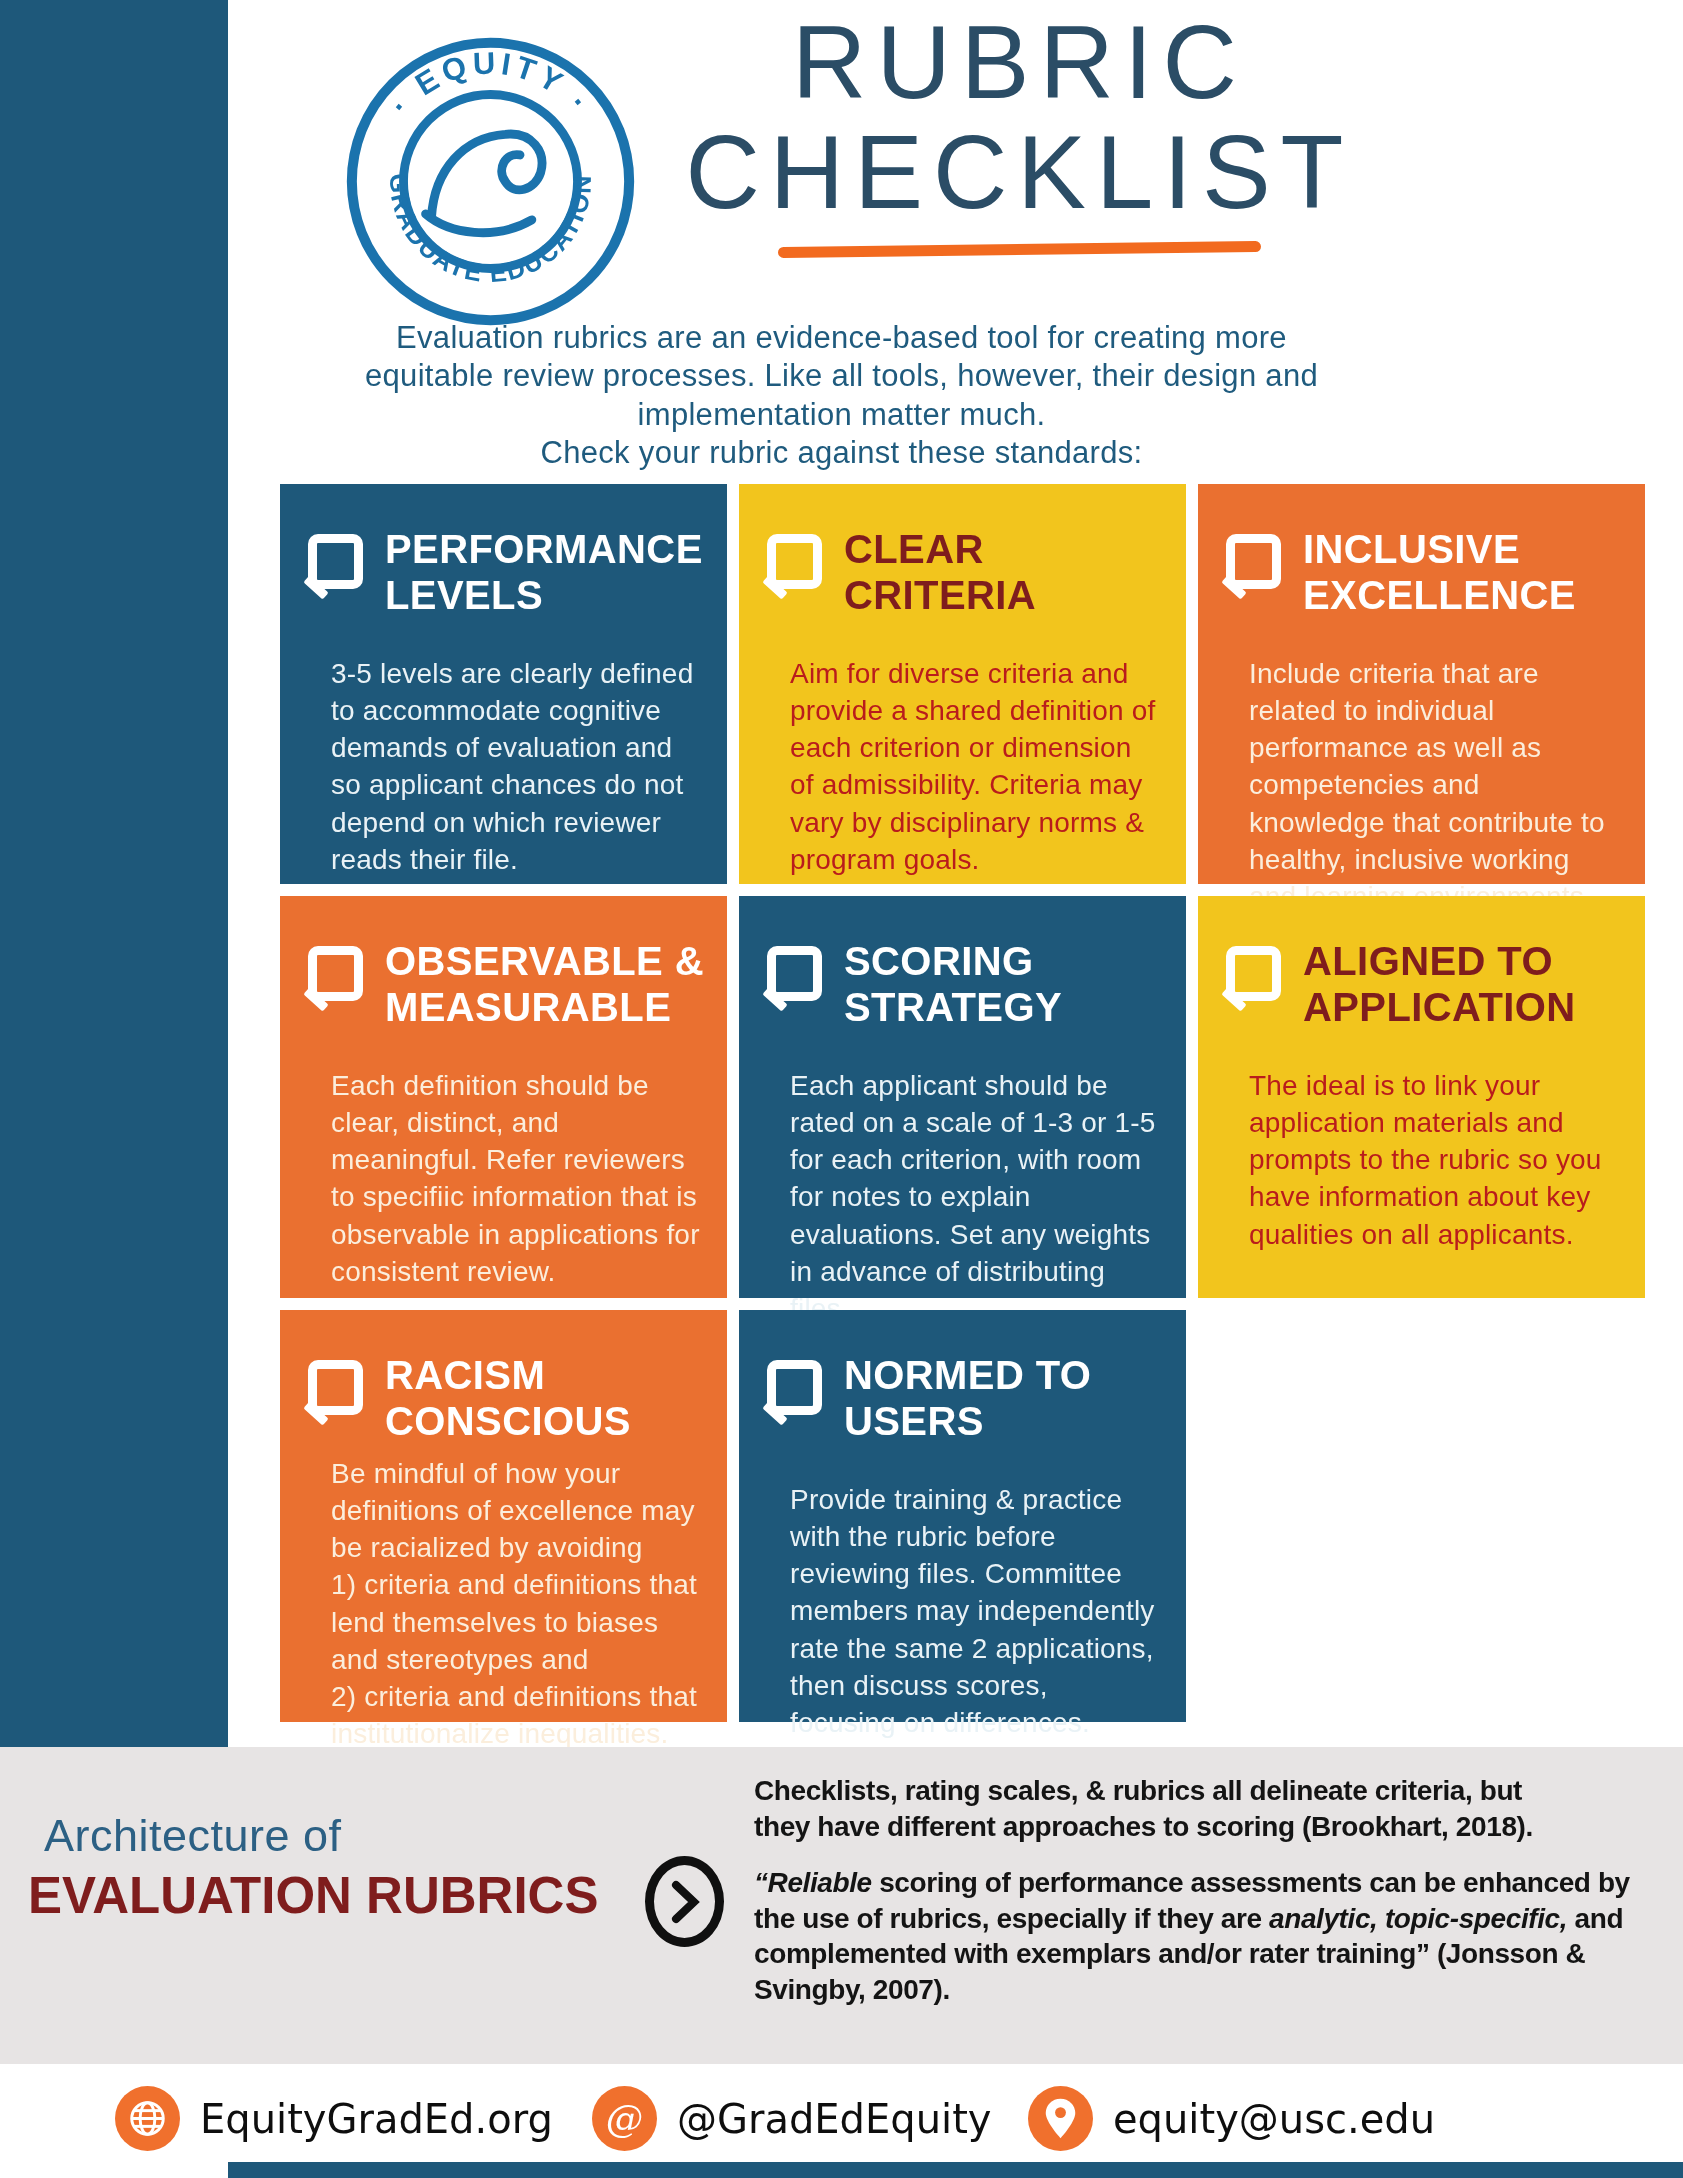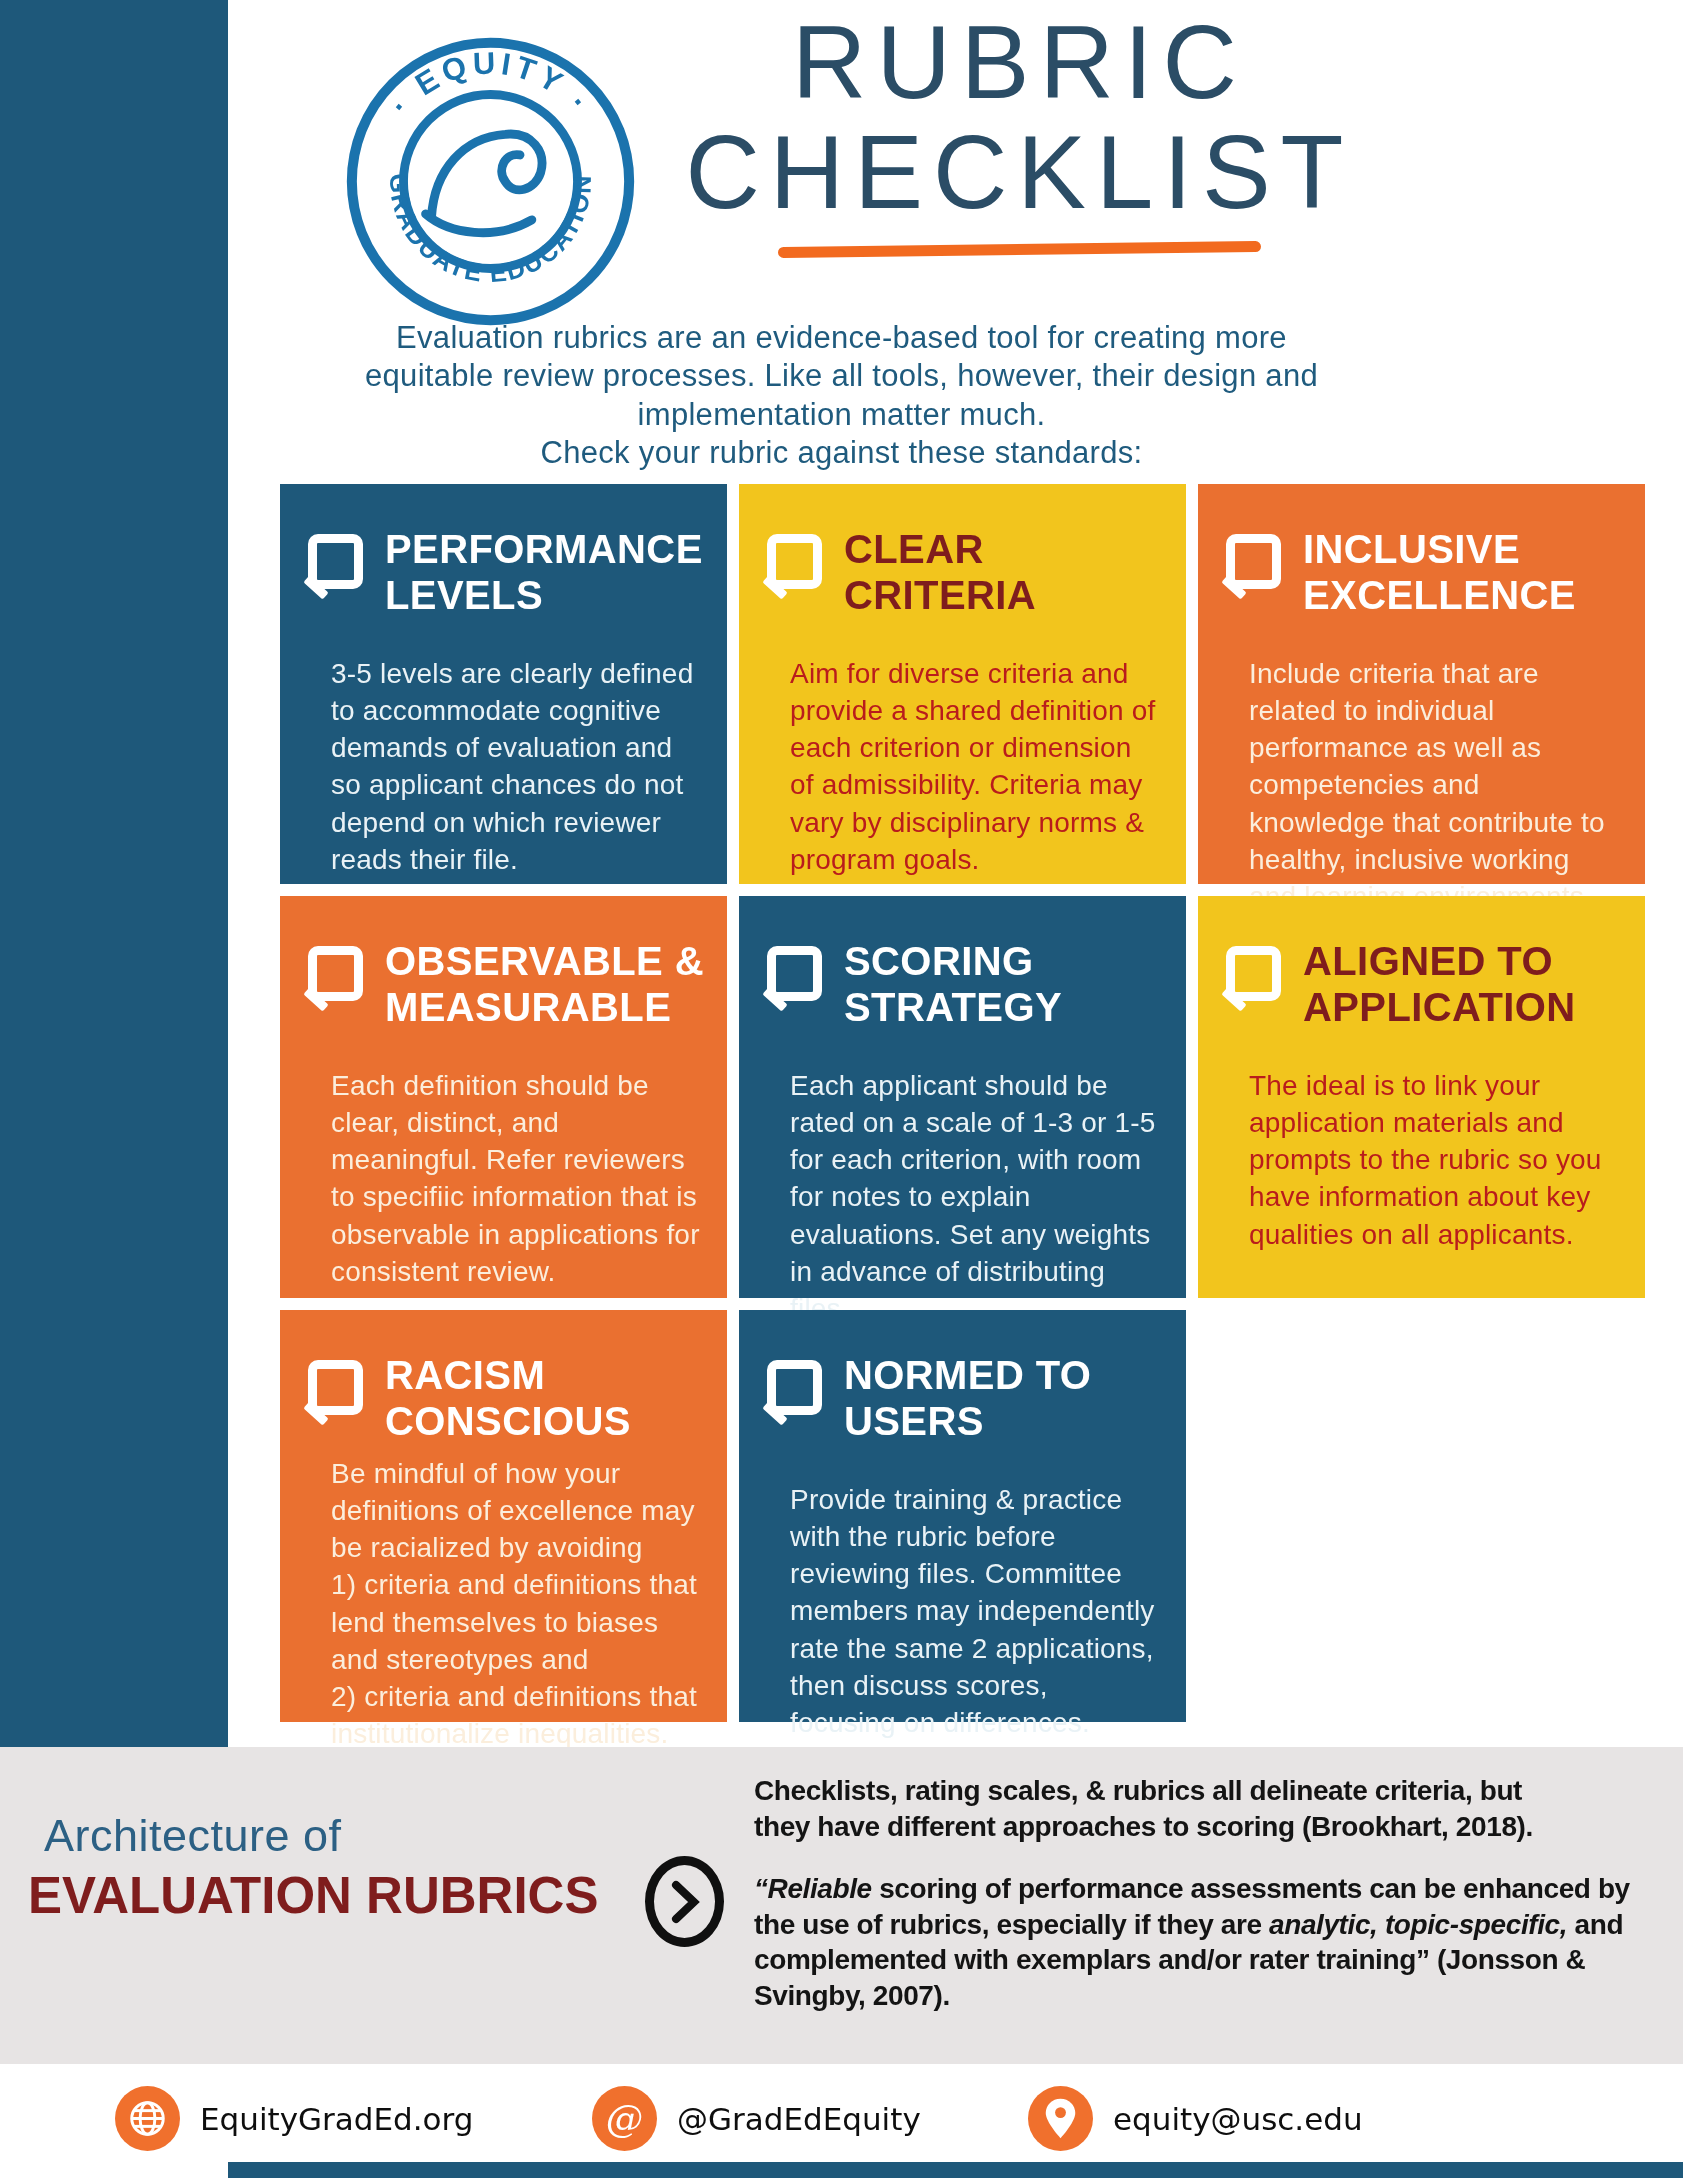--- a/index.html
+++ b/index.html
@@ -41,30 +41,30 @@
 
   .architecture { position:absolute; left:0; top:1747px; width:1683px; height:317px; background:#E7E4E4; }
   .arch-label-top  { position:absolute; left:44px; top:63px; font-size:45px; color:#2C6084; letter-spacing:0.5px; }
   .arch-label-main { position:absolute; left:28px; top:119px; font-size:51px; font-weight:700; color:#7f1d1d; }
   .arch-circle { position:absolute; left:645px; top:109px; width:79px; height:91px;
                  border:9px solid #101010; border-radius:50%;
                  display:flex; align-items:center; justify-content:center; background:transparent; }
   .arch-text { position:absolute; left:754px; top:26px; width:887px; color:#141414;
                font-size:28px; line-height:1.27; font-weight:700; letter-spacing:-0.4px; }
   .arch-text p { white-space:pre-line; }
-  .arch-text p + p { margin-top:27px; }
+  .arch-text p + p { margin-top:21px; }
   .arch-text em { font-style:italic; }
 
   .footerband { position:absolute; left:0; top:2064px; width:1683px; height:114px; background:#ffffff; }
   .footer-item { position:absolute; top:22px; display:flex; align-items:center; gap:20px; }
   .footer-item.f1 { left:115px; }
   .footer-item.f2 { left:592px; }
   .footer-item.f3 { left:1028px; }
   .footer-icon { width:65px; height:65px; flex:0 0 auto; }
-  .footer-label { font-family:"DejaVu Sans","Liberation Sans",sans-serif; font-size:31px; font-weight:400;
+  .footer-label { font-family:"DejaVu Sans","Liberation Sans",sans-serif; font-size:40px; font-weight:400;
                   color:#0E0E0E; white-space:nowrap; }
 
   .bottom-bar { position:absolute; left:228px; top:2162px; width:1455px; height:16px; background:#1E587A; }
 </style>
 </head>
 <body>
 
 <div class="page">
 
   <div class="left-bar"></div>

